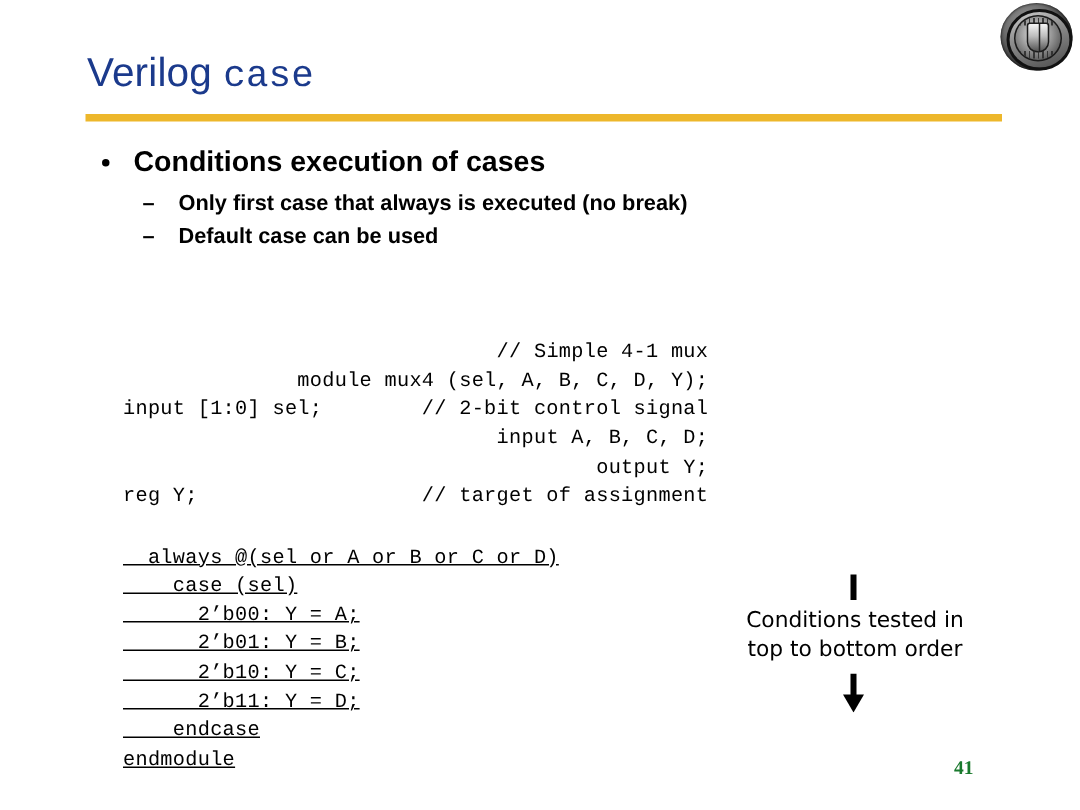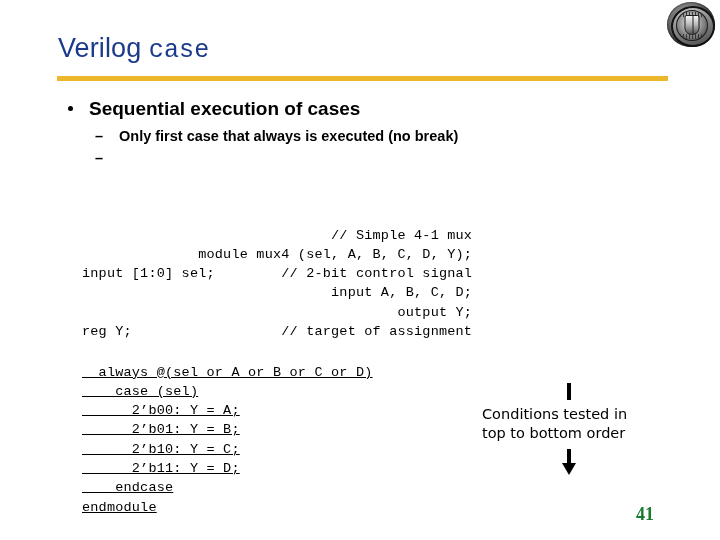--- a/index.html
+++ b/index.html
@@ -202,21 +202,21 @@
     top: 0px;
     width: 4px;
     height: 17px;
     background: #000;
   }
   #ann-text {
     position: absolute;
     left: 4px;
     top: 22px;
     width: 176px;
-    text-align: left;
+    text-align: center;
     font-family: "DejaVu Sans", sans-serif;
     font-size: 14.5px;
     line-height: 19px;
     color: #000;
     white-space: pre-line;
   }
   #ann-arrow {
     position: absolute;
     left: 83px;
     top: 66px;
@@ -224,21 +224,21 @@
     height: 26px;
   }
 
   
   #page-num {
     position: absolute;
     left: 636px;
     top: 504px;
     font-family: "Liberation Serif", serif;
     font-weight: bold;
-    font-size: 18px;
+    font-size: 13px;
     color: #1a7a2e;
   }
 </style>
 </head>
 <body>
 
 <div id="slide">
 
   <div id="seal">
     <div class="seal-outer"></div>
@@ -251,30 +251,31 @@
   </div>
 
   <div id="title"><span class="t-sans">Verilog </span><span class="t-mono">case</span></div>
 
   <div id="title-rule"></div>
 
   <div id="bullets">
 
     <div class="bullet-l1">
       <span class="dot"></span>
-      <span>Sequential execution of cases</span>
+      <span>Conditions execution of cases</span>
     </div>
 
     <div class="bullet-l2">
       <span class="dash">–</span>
       <span>Only first case that always is executed (no break)</span>
     </div>
 
     <div class="bullet-l2">
       <span class="dash">–</span>
+      <span>Default case can be used</span>
     </div>
 
   </div>
 
   <pre class="code-block" id="code-top">// Simple 4-1 mux
 module mux4 (sel, A, B, C, D, Y);
 input [1:0] sel;        // 2-bit control signal
 input A, B, C, D;
 output Y;
 reg Y;                  // target of assignment</pre>

